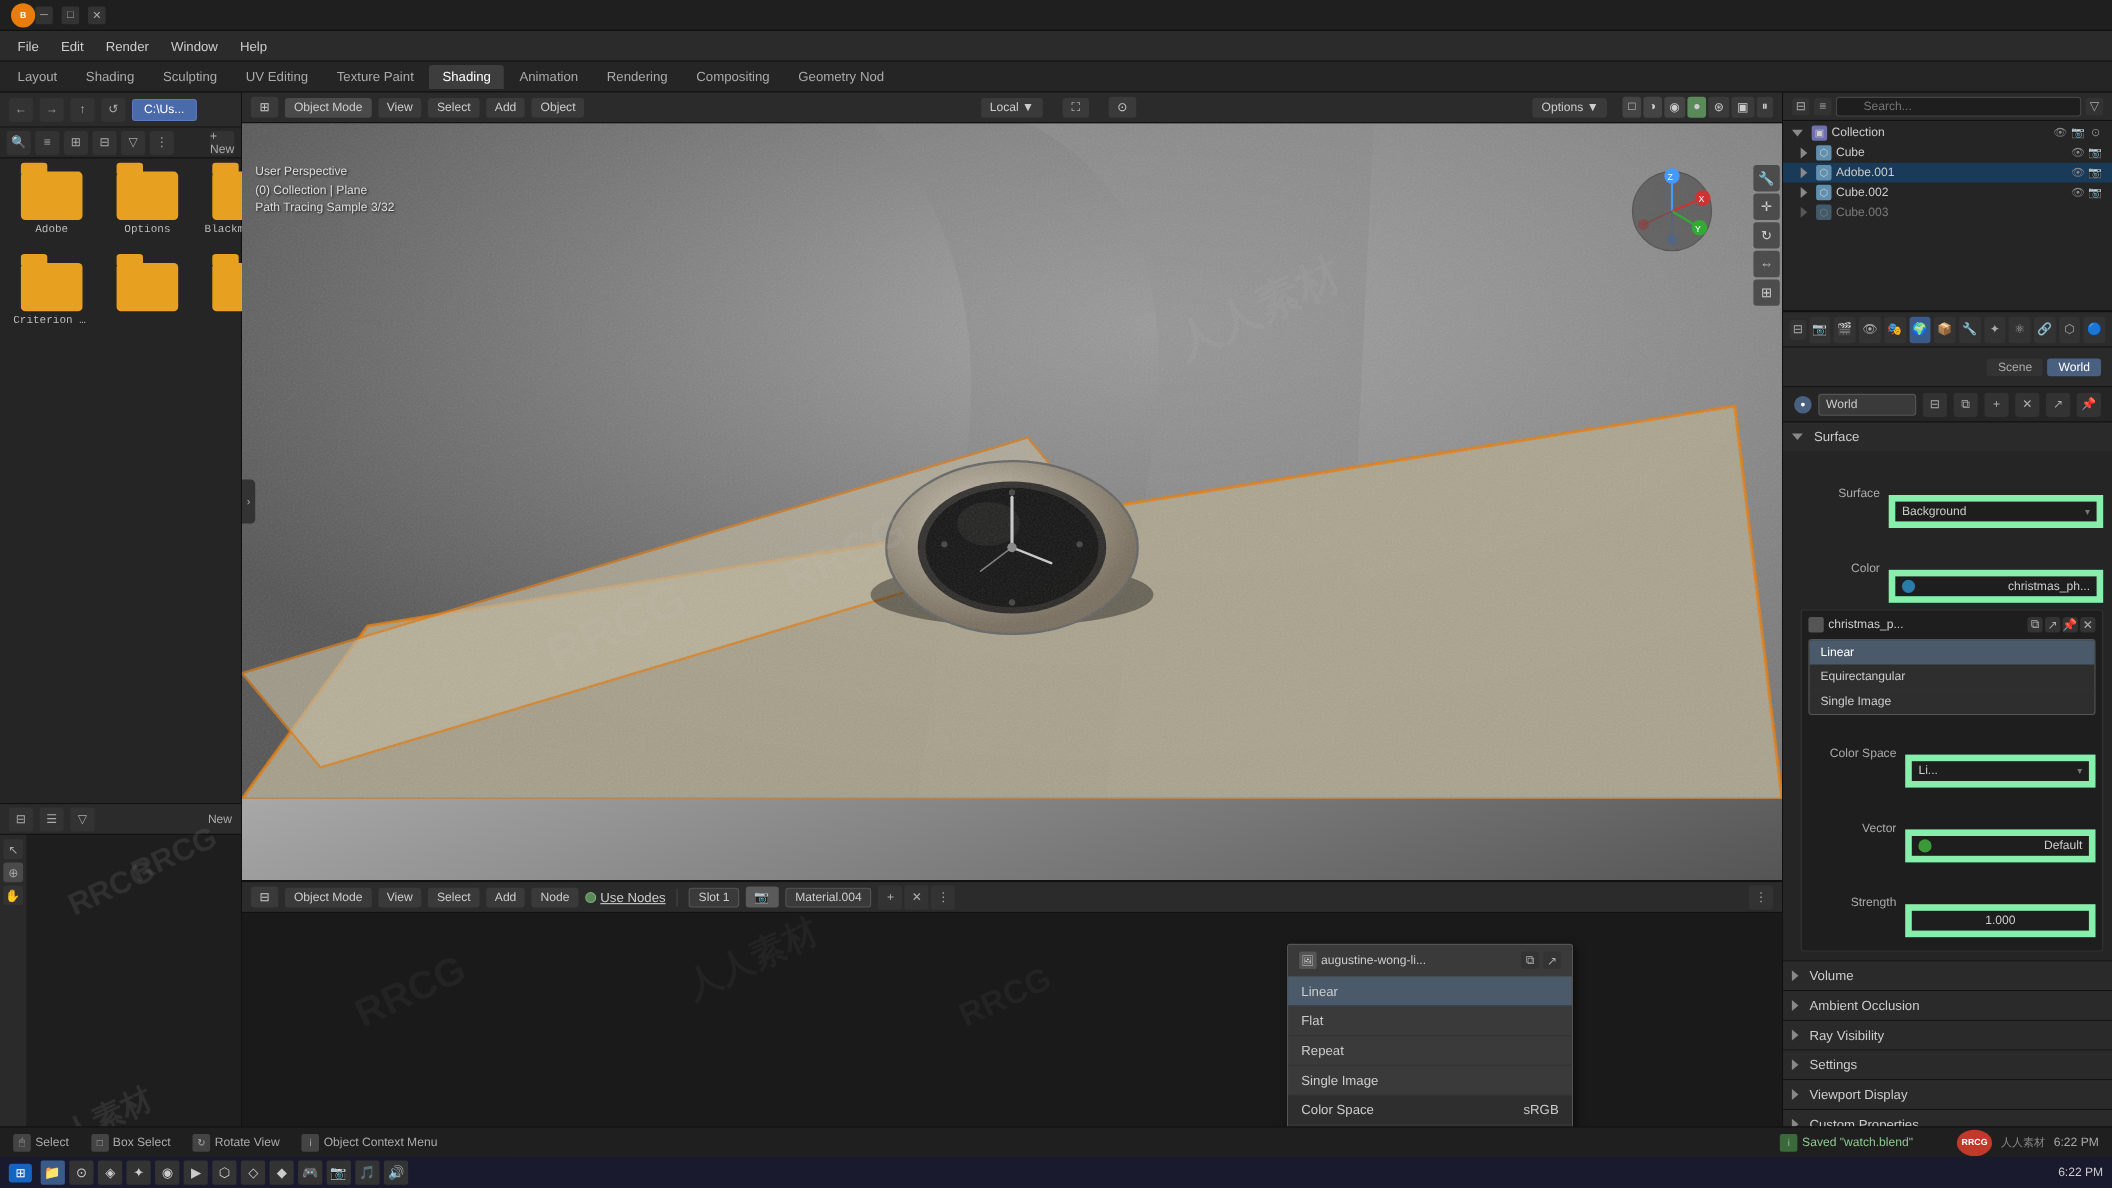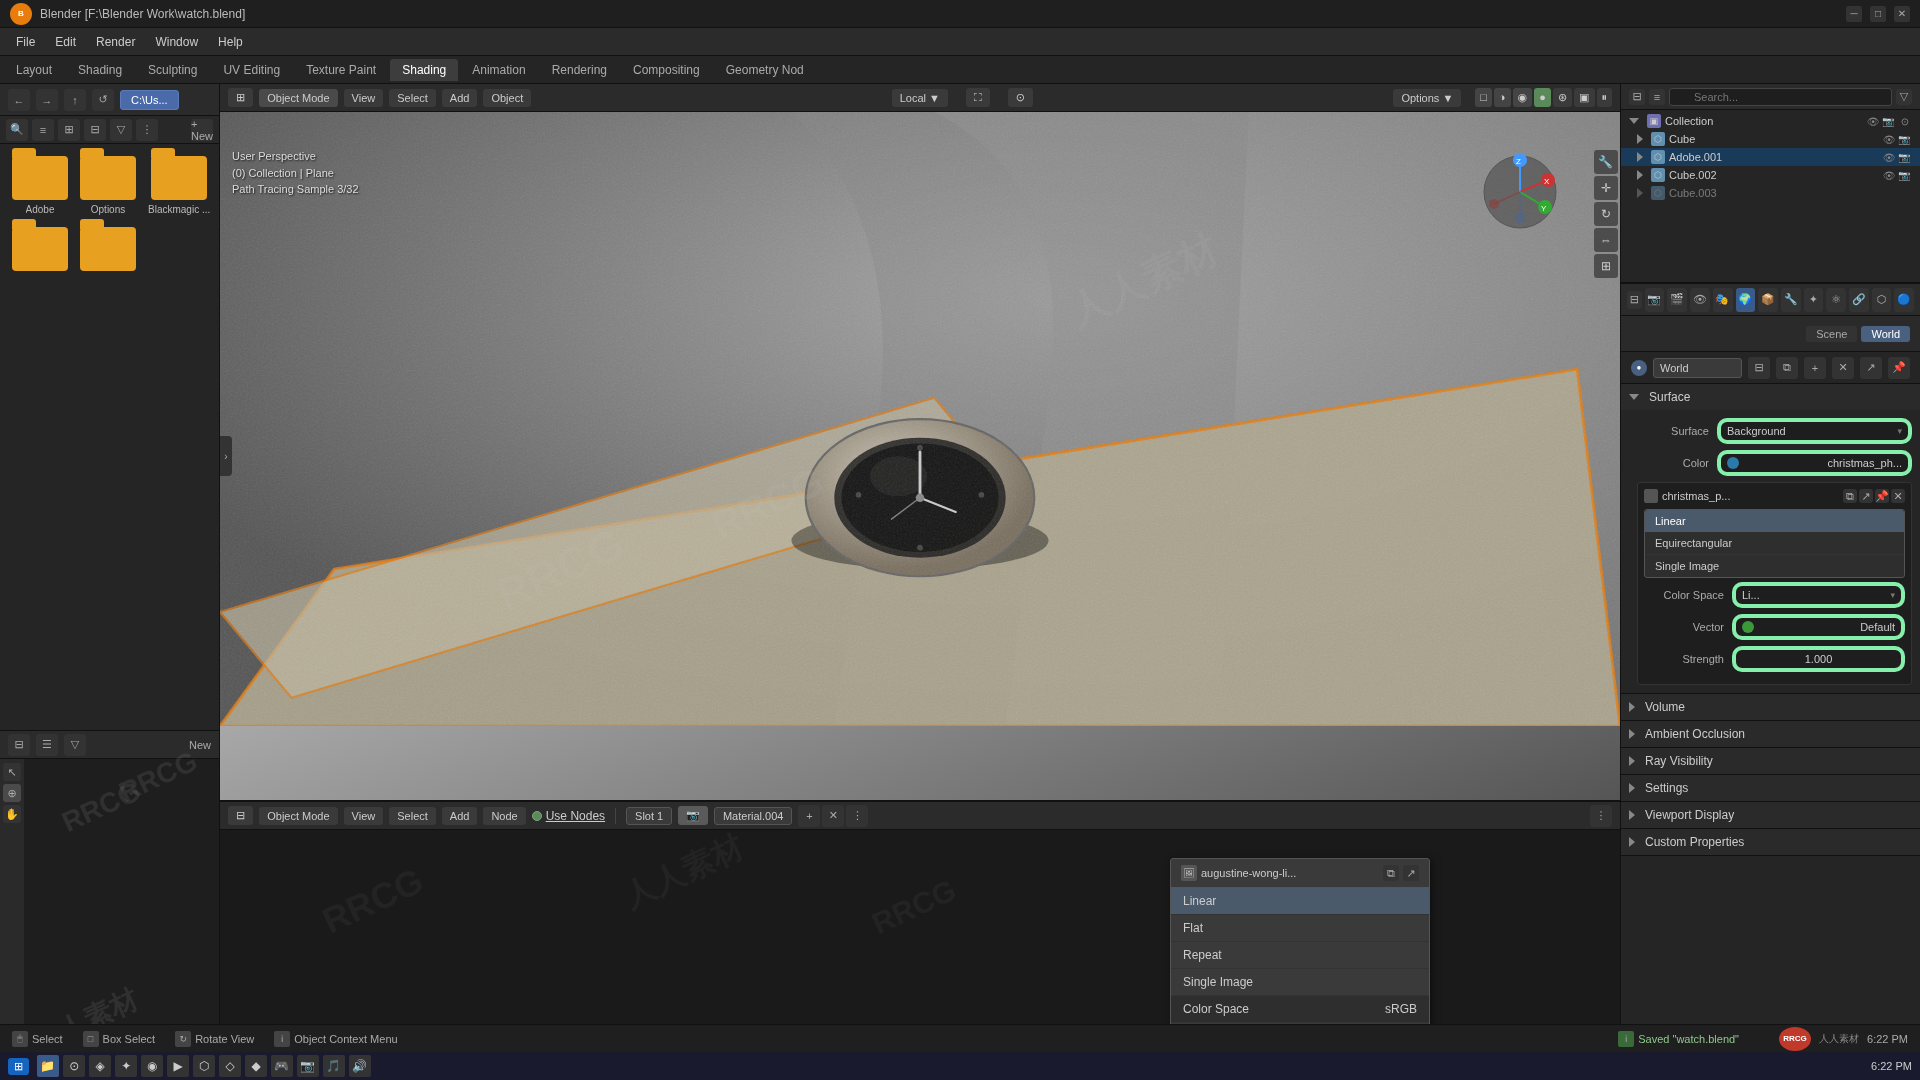--- a/index.html
+++ b/index.html
@@ -131,23 +131,24 @@
       width: 22px; height: 22px;
       background: #333;
       border-radius: 3px;
       display: flex; align-items: center; justify-content: center;
       font-size: 11px; cursor: pointer; color: #aaa;
     }
     #file-content {
       flex: 1;
       padding: 12px;
       display: grid;
-      grid-template-columns: 1fr 1fr 1fr 1fr;
-      gap: 12px;
+      grid-template-columns: 1fr 1fr 1fr;
+      gap: 24px;
       align-content: start;
+      font-family: Liberation Mono, monospace;
     }
     .file-item {
       display: flex;
       flex-direction: column;
       align-items: center;
       gap: 4px;
       cursor: pointer;
     }
     .folder-icon {
       width: 56px; height: 44px;
@@ -436,27 +437,27 @@
     }
     .prop-label {
       width: 80px;
       font-size: 11px;
       color: #aaa;
       text-align: right;
     }
     .prop-value {
       flex: 1;
       background: #1e1e1e;
-      border: 4px solid #86efac;
-      border-radius: 10px;
+      border: 6px solid #86efac;
+      border-radius: 0;
       padding: 3px 6px;
       font-size: 11px;
       color: #ccc;
       cursor: pointer;
-      display: flex; align-items: center; justify-content: space-between;
+      display: flex; align-items: center; justify-content: space-between; margin-top: 32px;
     }
     .prop-value.color-swatch {
       display: flex; align-items: center; gap: 6px;
     }
     .color-dot {
       width: 12px; height: 12px;
       border-radius: 50%;
       background: #2a7aaa;
     }
     .color-dot.green { background: #3a9a3a; }
@@ -574,21 +575,20 @@
       font-size: 11px;
       color: #ccc;
       cursor: pointer;
     }
   </style>
 </head>
 <body>
 
 <div id="titlebar">
   <div id="blender-logo">B</div>
-  <span class="title">Blender [F:\Blender Work\watch.blend]</span>
   <div class="win-controls">
     <div class="win-btn">─</div>
     <div class="win-btn">□</div>
     <div class="win-btn">✕</div>
   </div>
 </div>
 
 <div id="menubar">
   <div class="menu-item">File</div>
   <div class="menu-item">Edit</div>

